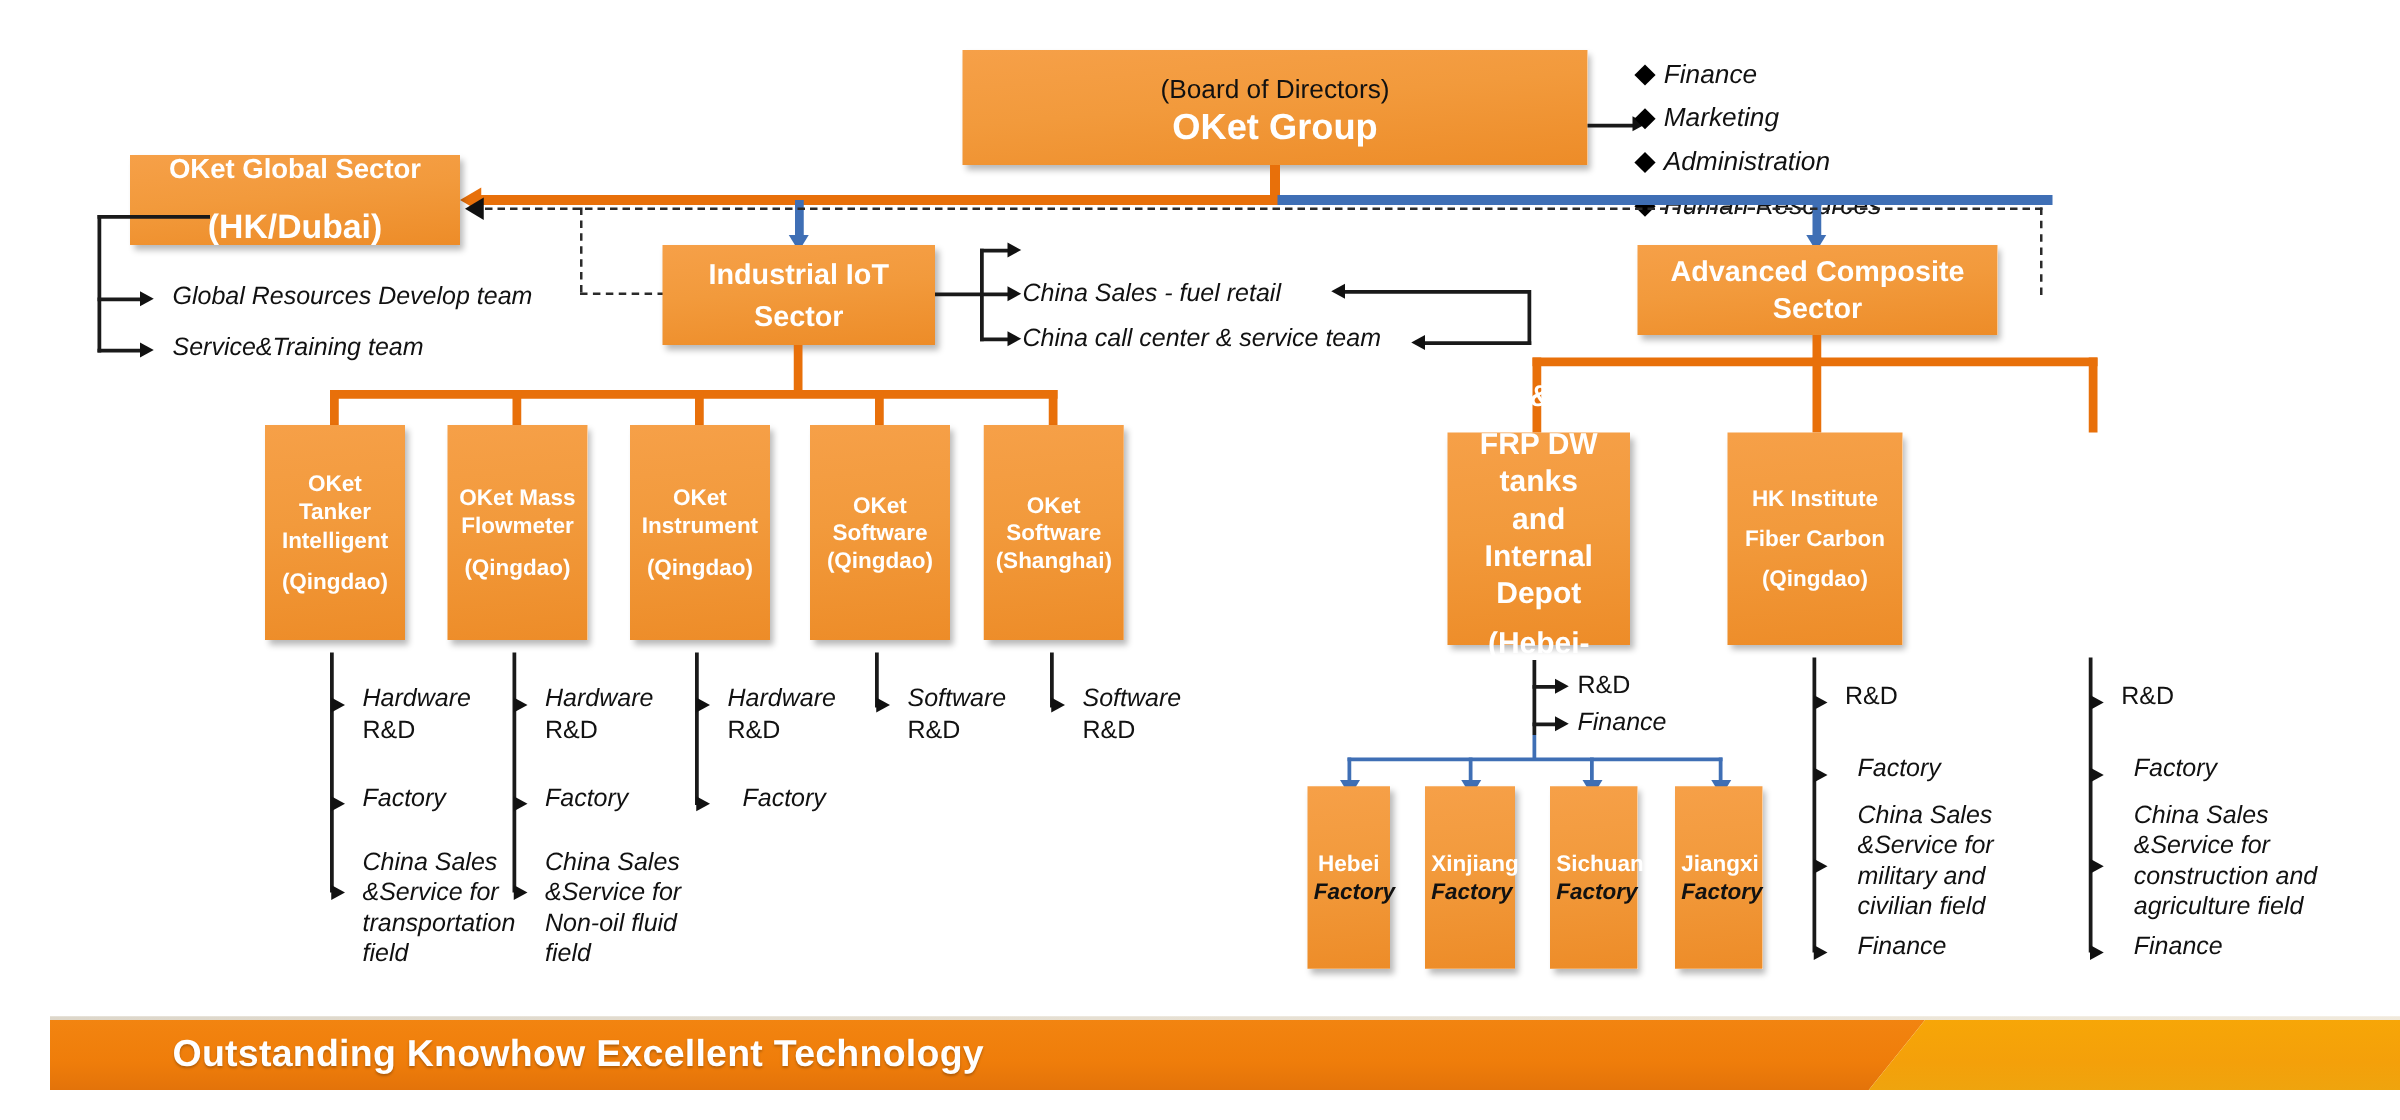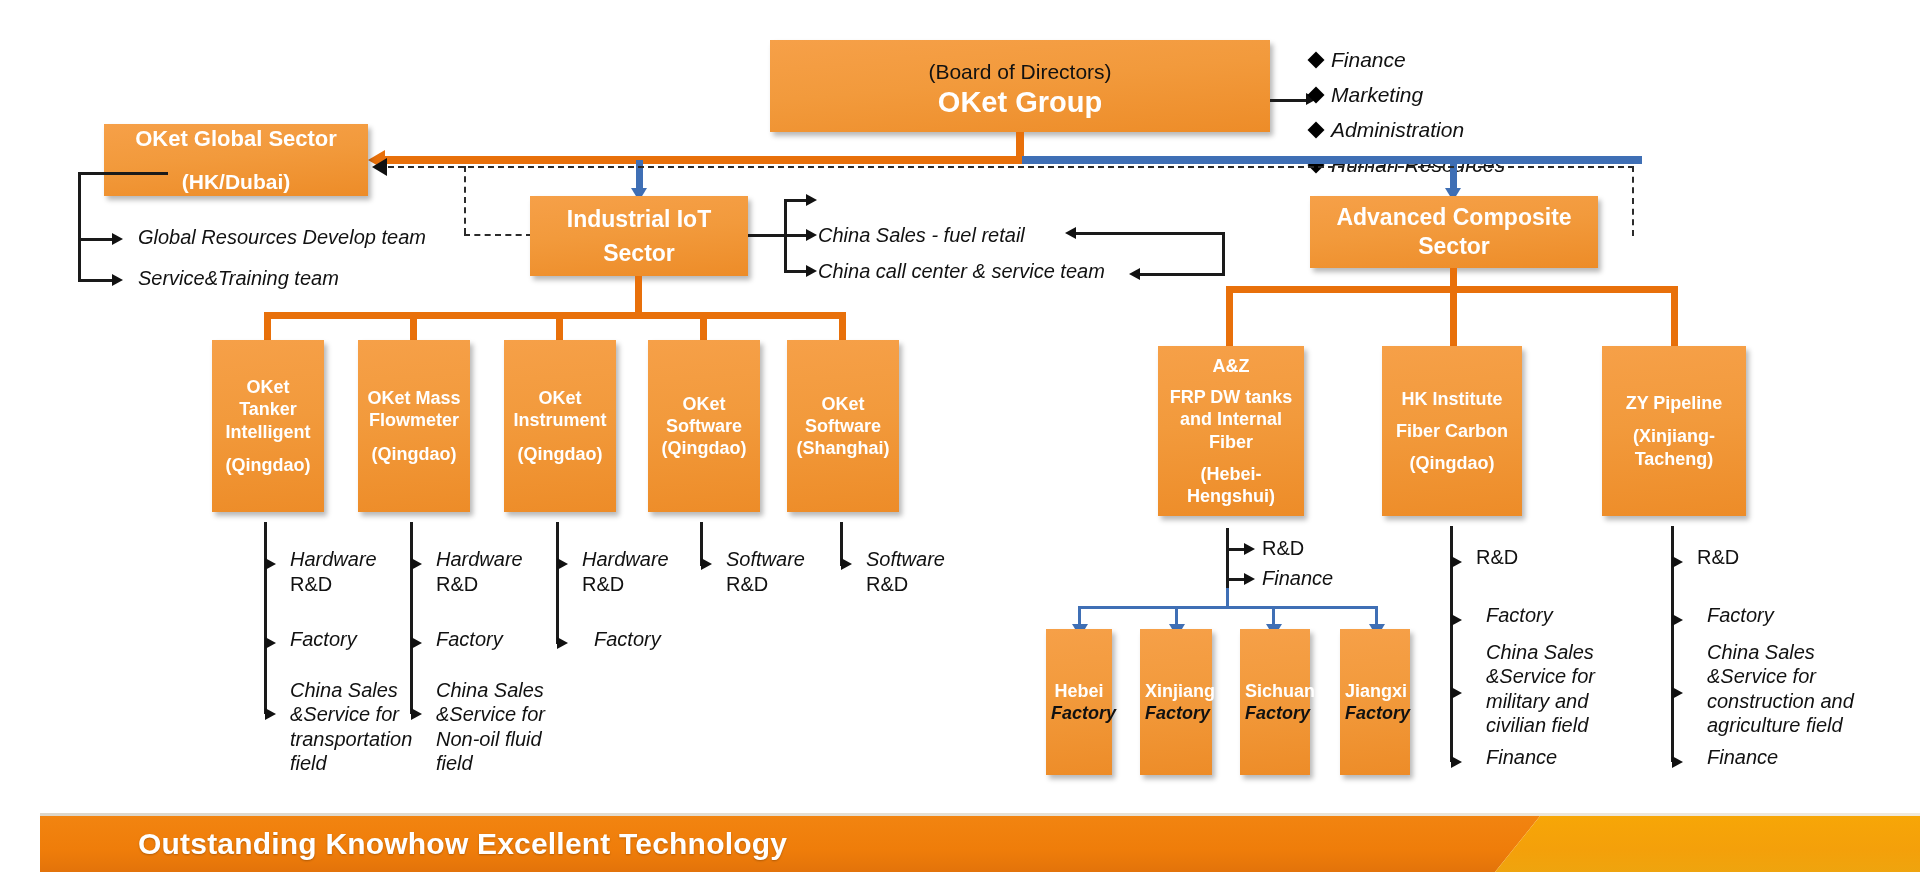--- a/index.html
+++ b/index.html
@@ -93,21 +93,21 @@
   <div class="arrow ar-down-blue" style="left:1445px;top:188px;"></div>
 
   <div class="dash-h" style="left:378px;top:166px;width:1256px;"></div>
   <div class="dash-v" style="left:1632px;top:166px;height:70px;"></div>
   <div class="dash-v" style="left:464px;top:166px;height:68px;"></div>
   <div class="dash-h" style="left:464px;top:234px;width:68px;"></div>
   <div class="arrow ar-left-blk-big" style="left:372px;top:158px;"></div>
 
   <div class="box" id="box-global" style="left:104px;top:124px;width:264px;height:72px;font-size:22px;">
     <span class="ln">OKet Global Sector</span>
-    <span class="ln sub" style="margin-top:17px;font-size:21px;">(HK/Dubai)</span>
+    <span class="ln sub" style="margin-top:17px;font-size:27px;">(HK/Dubai)</span>
   </div>
 
   <div class="blk-v" style="left:78px;top:172px;width:3px;height:110px;"></div>
   <div class="blk-h" style="left:78px;top:172px;width:90px;height:3px;"></div>
   <div class="blk-h" style="left:78px;top:238px;width:36px;height:3px;"></div>
   <div class="arrow ar-right" style="left:112px;top:233px;"></div>
   <div class="blk-h" style="left:78px;top:279px;width:36px;height:3px;"></div>
   <div class="arrow ar-right" style="left:112px;top:274px;"></div>
 
   <div class="note" style="left:138px;top:226px;font-size:20px;">Global Resources Develop team</div>
@@ -216,40 +216,35 @@
   <div class="arrow ar-right" style="left:841px;top:558px;"></div>
   <div class="note" style="left:866px;top:548px;font-size:20px;">Software</div>
   <div class="note up" style="left:866px;top:573px;font-size:20px;">R&amp;D</div>
 
   <div class="ln-v" style="left:1450px;top:268px;width:7px;height:22px;"></div>
   <div class="ln-h" style="left:1226px;top:286px;width:452px;height:7px;"></div>
   <div class="ln-v" style="left:1226px;top:286px;width:7px;height:60px;"></div>
   <div class="ln-v" style="left:1450px;top:286px;width:7px;height:60px;"></div>
   <div class="ln-v" style="left:1671px;top:286px;width:7px;height:60px;"></div>
 
-  <div class="box" style="left:1158px;top:346px;width:146px;height:170px;font-size:18px;">
+  <div class="box" style="left:1158px;top:346px;width:146px;height:170px;font-size:24px;">
     <span class="ln">A&amp;Z</span>
     <span class="ln" style="margin-top:9px;">FRP DW tanks</span>
     <span class="ln">and Internal</span>
-    <span class="ln">Fiber</span>
+    <span class="ln">Depot</span>
     <span class="ln" style="margin-top:10px;">(Hebei-</span>
     <span class="ln">Hengshui)</span>
   </div>
 
   <div class="box" style="left:1382px;top:346px;width:140px;height:170px;font-size:18px;">
     <span class="ln">HK Institute</span>
     <span class="ln" style="margin-top:10px;">Fiber Carbon</span>
     <span class="ln" style="margin-top:10px;">(Qingdao)</span>
   </div>
 
-  <div class="box" style="left:1602px;top:346px;width:144px;height:170px;font-size:18px;">
-    <span class="ln">ZY Pipeline</span>
-    <span class="ln" style="margin-top:11px;">(Xinjiang-</span>
-    <span class="ln">Tacheng)</span>
-  </div>
 
   <div class="blk-v" style="left:1226px;top:528px;width:3px;height:60px;"></div>
   <div class="blk-h" style="left:1226px;top:548px;width:20px;height:3px;"></div>
   <div class="arrow ar-right" style="left:1244px;top:543px;"></div>
   <div class="blk-h" style="left:1226px;top:578px;width:20px;height:3px;"></div>
   <div class="arrow ar-right" style="left:1244px;top:573px;"></div>
   <div class="note up" style="left:1262px;top:537px;font-size:20px;">R&amp;D</div>
   <div class="note" style="left:1262px;top:567px;font-size:20px;">Finance</div>
 
   <div class="blue-v" style="left:1226px;top:588px;width:3px;height:20px;"></div>

